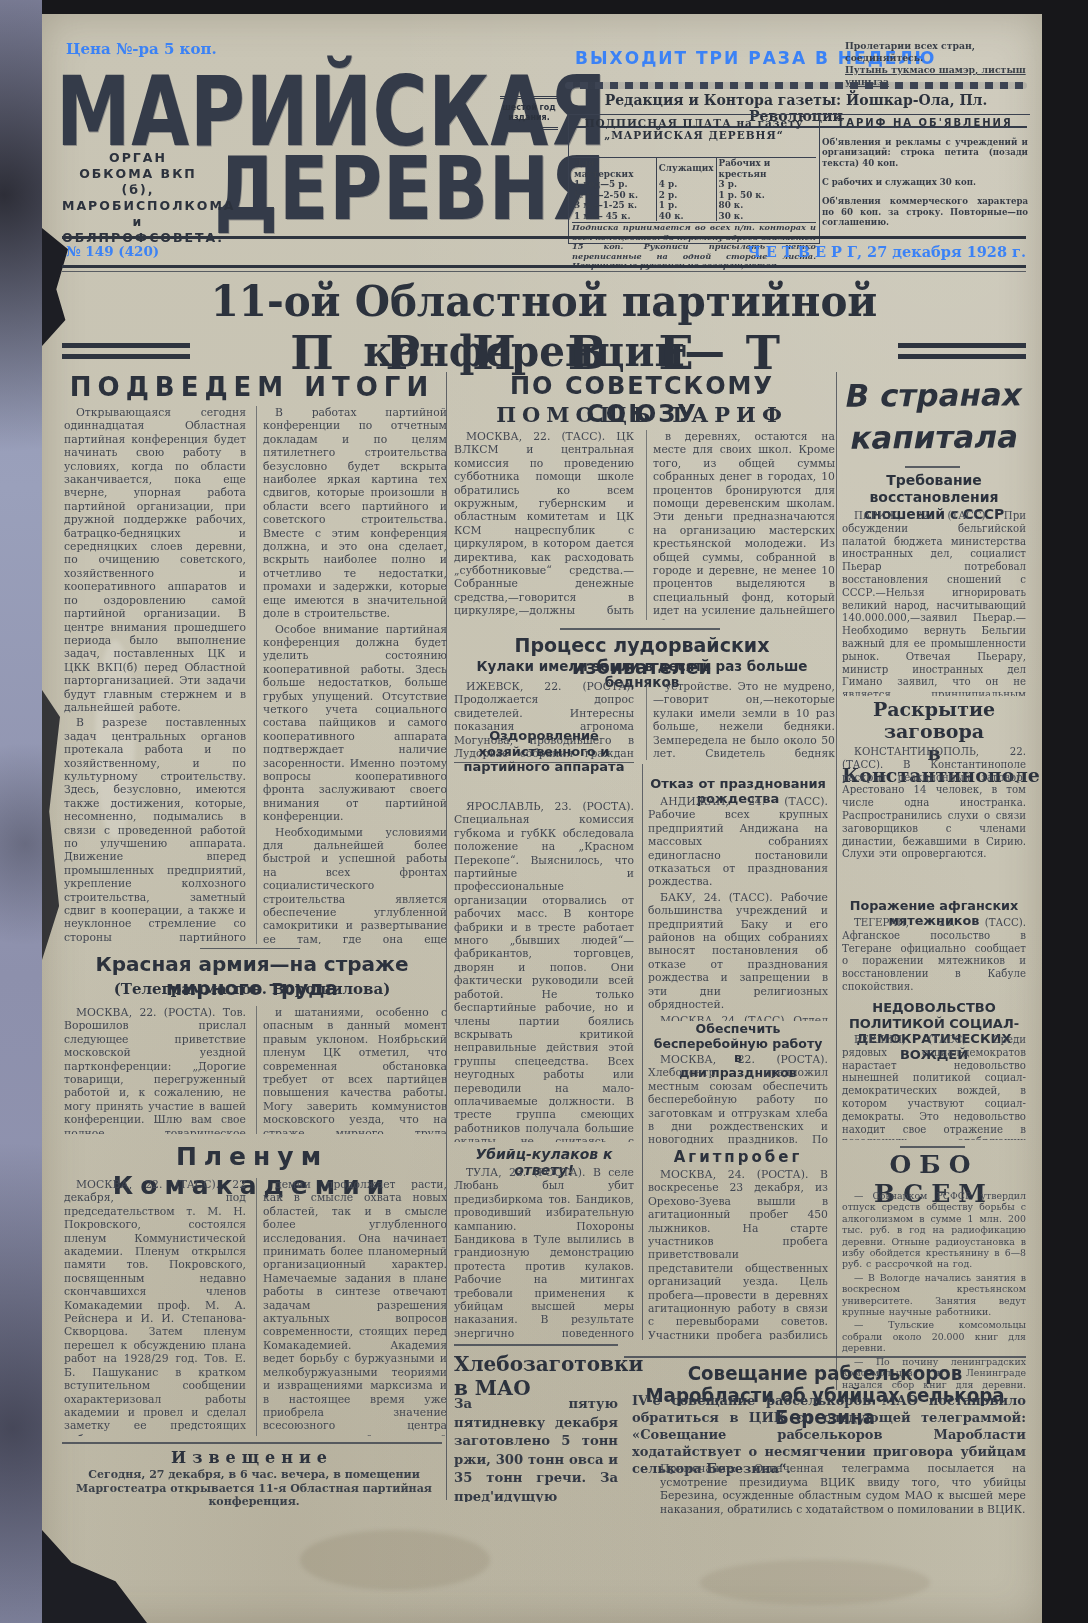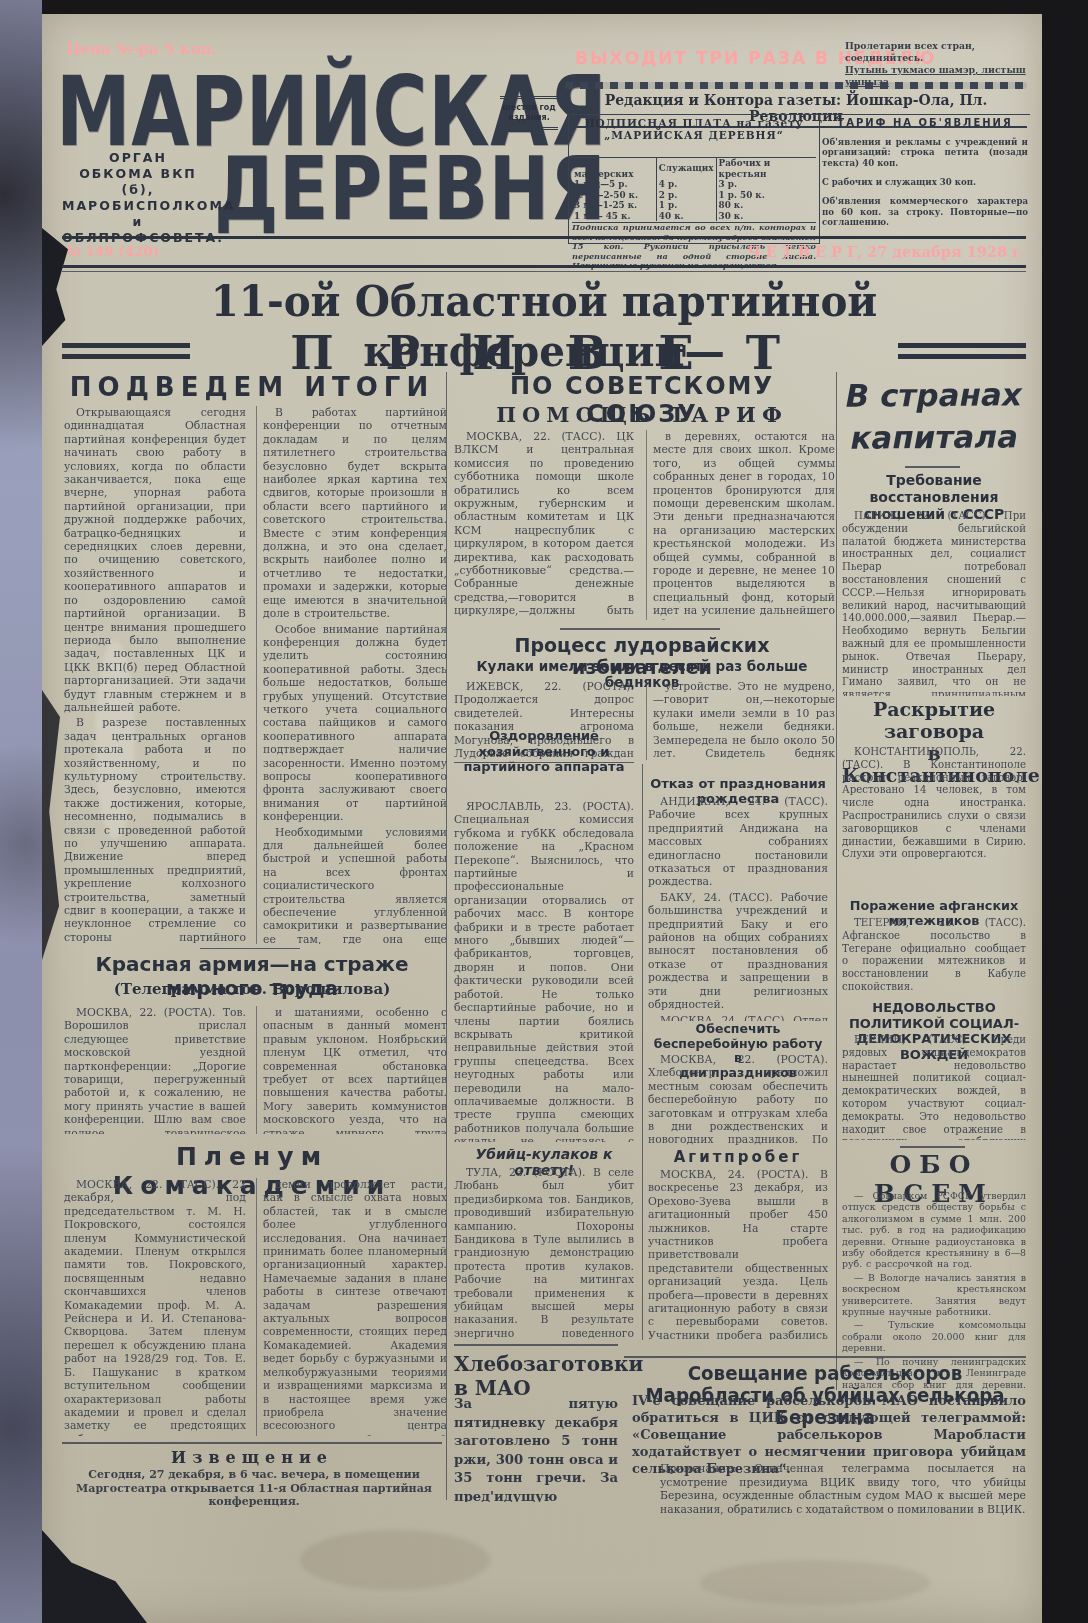--- a/index.html
+++ b/index.html
@@ -14,21 +14,21 @@
                radial-gradient(circle at 60% 52%,rgba(30,30,40,.35),transparent 12%),
                radial-gradient(circle at 30% 88%,rgba(20,20,30,.6),transparent 20%);}
   .paper{left:42px;top:14px;width:1000px;height:1609px;
     background:
       radial-gradient(ellipse at 25% 96%,rgba(110,95,70,.16),transparent 42%),
       radial-gradient(ellipse at 70% 92%,rgba(110,95,70,.12),transparent 38%),
       radial-gradient(ellipse at 90% 5%,rgba(255,255,255,.12),transparent 45%),
       linear-gradient(180deg,#c9c5b5 0%,#c7c3b2 55%,#c3bfad 100%);
     box-shadow:inset 0 0 40px rgba(70,60,40,.25);}
   .tear{background:#1d1e24;}
-  .ink{color:#fca5a5;}
+  .ink{color:#3b82f6;}
   
   .serifb{font-family:"DejaVu Serif",serif;font-weight:bold;}
   .sansb{font-family:"DejaVu Sans",sans-serif;font-weight:bold;}
   .body-col{font-size:10.8px;line-height:13.4px;text-align:justify;color:#424752;
     overflow:hidden;word-spacing:1px;}
   .body-col p{margin:0 0 2px 0;text-indent:12px;}
   .small-col{font-size:10.2px;line-height:12.8px;}
   .hdc{text-align:center;color:#2c323d;}
   .vline{width:1px;background:rgba(60,66,78,.75);}
   .hline{height:1px;background:rgba(60,66,78,.8);}

